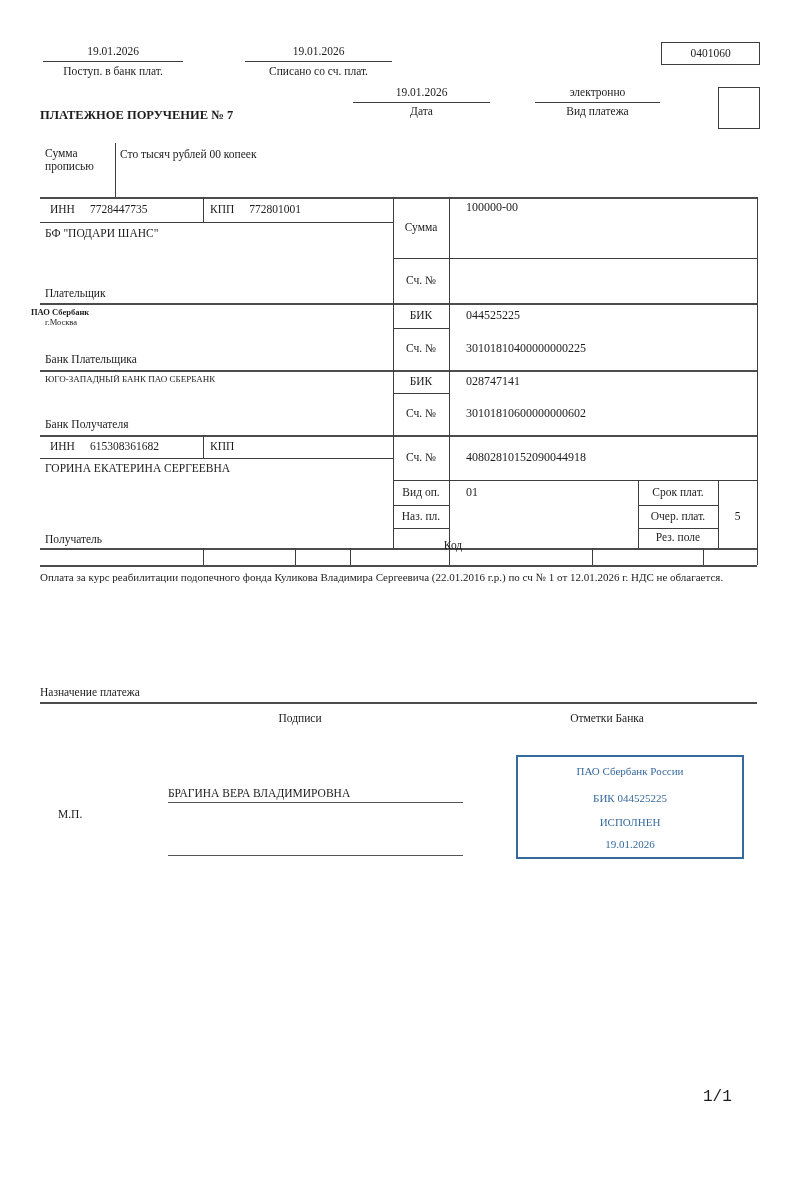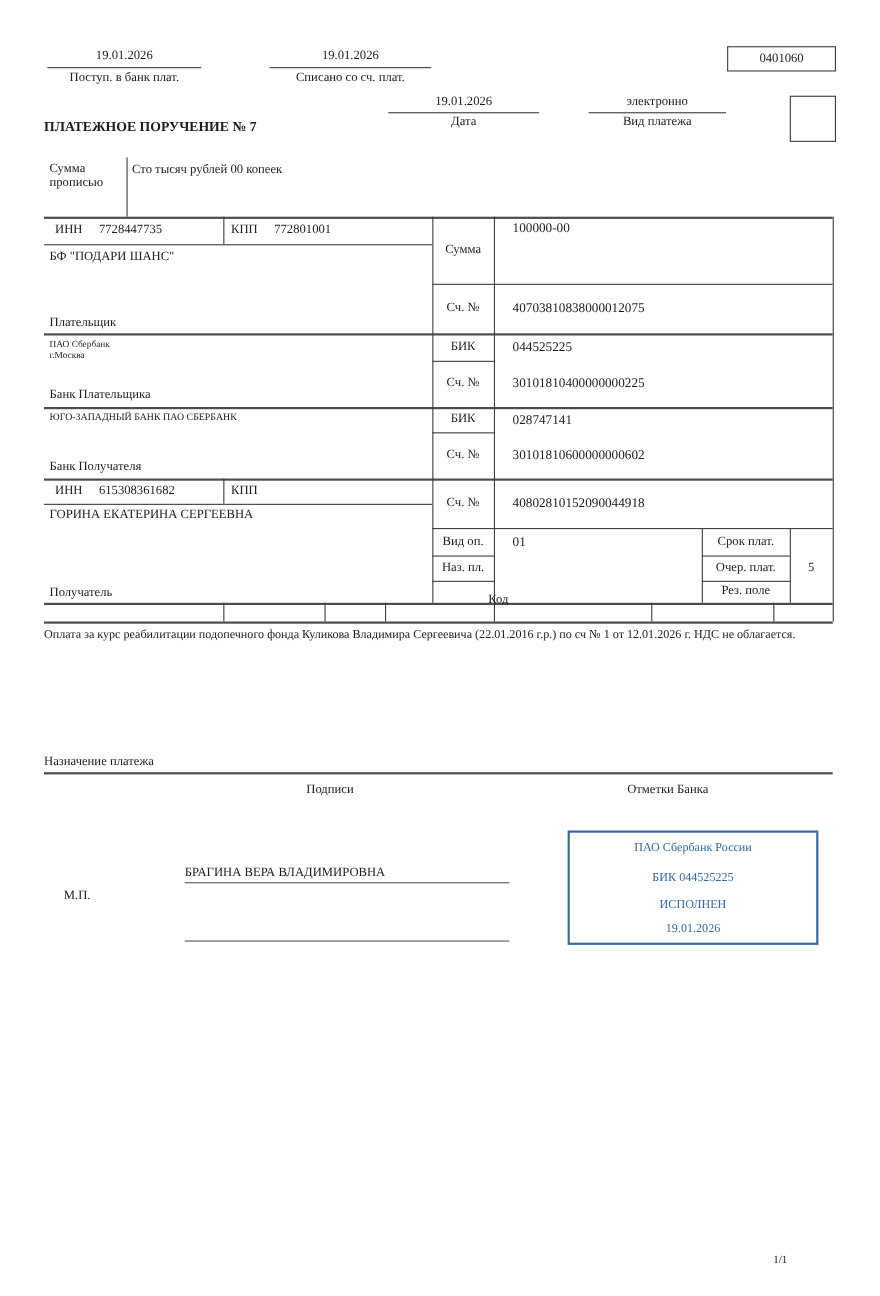--- a/index.html
+++ b/index.html
@@ -88,21 +88,21 @@
     <span>ИНН</span>
     <span>7728447735</span>
   </div>
   <div class="abs t pair" style="left:210px;top:203px;">
     <span>КПП</span>
     <span>772801001</span>
   </div>
   <div class="abs t" style="left:45px;top:227px;width:340px;">БФ "ПОДАРИ ШАНС"</div>
   <div class="abs t" style="left:45px;top:287px;">Плательщик</div>
 
-  <div class="abs sm" style="left:45px;top:307px;">ПАО Сбербанк</div>
+  <div class="abs sm" style="left:31px;top:307px;font-weight:bold;">ПАО Сбербанк</div>
   <div class="abs sm" style="left:45px;top:317px;">г.Москва</div>
   <div class="abs t" style="left:45px;top:353px;">Банк Плательщика</div>
 
   <div class="abs sm9" style="left:45px;top:374px;">ЮГО-ЗАПАДНЫЙ БАНК ПАО СБЕРБАНК</div>
   <div class="abs t" style="left:45px;top:418px;">Банк Получателя</div>
 
   <div class="abs t pair" style="left:50px;top:440px;">
     <span>ИНН</span>
     <span>615308361682</span>
   </div>
@@ -118,21 +118,20 @@
   <div class="abs t cc" style="left:393px;top:303px;width:56px;height:25px;">БИК</div>
   <div class="abs t cc" style="left:393px;top:328px;width:56px;height:42px;">Сч. №</div>
   <div class="abs t cc" style="left:393px;top:370px;width:56px;height:23px;">БИК</div>
   <div class="abs t cc" style="left:393px;top:393px;width:56px;height:42px;">Сч. №</div>
   <div class="abs t cc" style="left:393px;top:435px;width:56px;height:45px;">Сч. №</div>
   <div class="abs t cc" style="left:393px;top:480px;width:56px;height:25px;">Вид оп.</div>
   <div class="abs t cc" style="left:393px;top:505px;width:56px;height:23px;">Наз. пл.</div>
   <div class="abs t cc" style="left:393px;top:528px;width:56px;height:36px;margin-left:32px;">Код</div>
 
   <div class="abs t12" style="left:454px;top:201px;">100000-00</div>
-  <div class="abs t12 vc" style="left:454px;top:258px;height:45px;">40703810838000012075</div>
   <div class="abs t12 vc" style="left:454px;top:303px;height:25px;">044525225</div>
   <div class="abs t12 vc" style="left:454px;top:328px;height:42px;">30101810400000000225</div>
   <div class="abs t12 vc" style="left:454px;top:370px;height:23px;">028747141</div>
   <div class="abs t12 vc" style="left:454px;top:393px;height:42px;">30101810600000000602</div>
   <div class="abs t12 vc" style="left:454px;top:435px;height:45px;">40802810152090044918</div>
   <div class="abs t12 vc" style="left:454px;top:480px;height:25px;">01</div>
 
   <div class="abs t cc" style="left:638px;top:480px;width:80px;height:25px;">Срок плат.</div>
   <div class="abs t cc" style="left:718px;top:480px;width:39px;height:25px;"></div>
   <div class="abs t cc" style="left:638px;top:505px;width:80px;height:23px;">Очер. плат.</div>
@@ -152,15 +151,15 @@
   <div class="abs t" style="left:58px;top:808px;">М.П.</div>
   <div class="hline" style="left:168px;top:855px;width:295px;background:#555;"></div>
 
   <div class="stamp" style="left: 516px; top: 755px; width: 224px; height: 100px; border-color: rgb(54, 105, 158);">
     <div class="stampline" style="top: 8px; color: rgb(54, 105, 158);">ПАО Сбербанк России</div>
     <div class="stampline" style="top: 35px; color: rgb(54, 105, 158);">БИК 044525225</div>
     <div class="stampline" style="top: 59px; color: rgb(54, 105, 158);">ИСПОЛНЕН</div>
     <div class="stampline" style="top: 81px; color: rgb(54, 105, 158);">19.01.2026</div>
   </div>
 
-  <div class="abs" style="left:703px;top:1140px;font-family:Liberation Serif, serif;font-size:10px;">1/1</div>
+  <div class="abs" style="left:703px;top:1088px;font-family:Liberation Mono, monospace;font-size:16px;">1/1</div>
 
 </div>
 
 </body></html>

